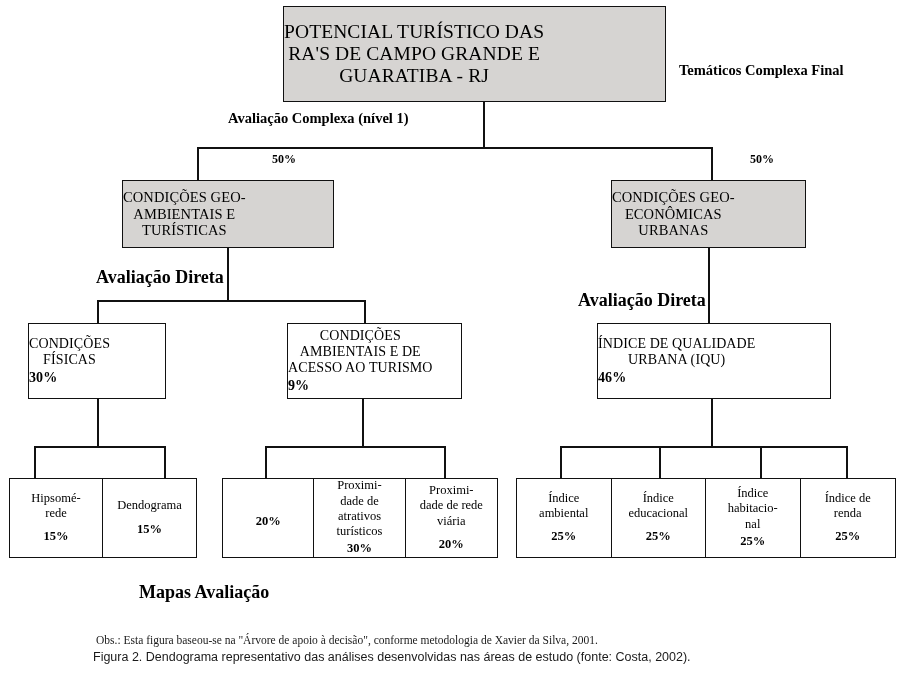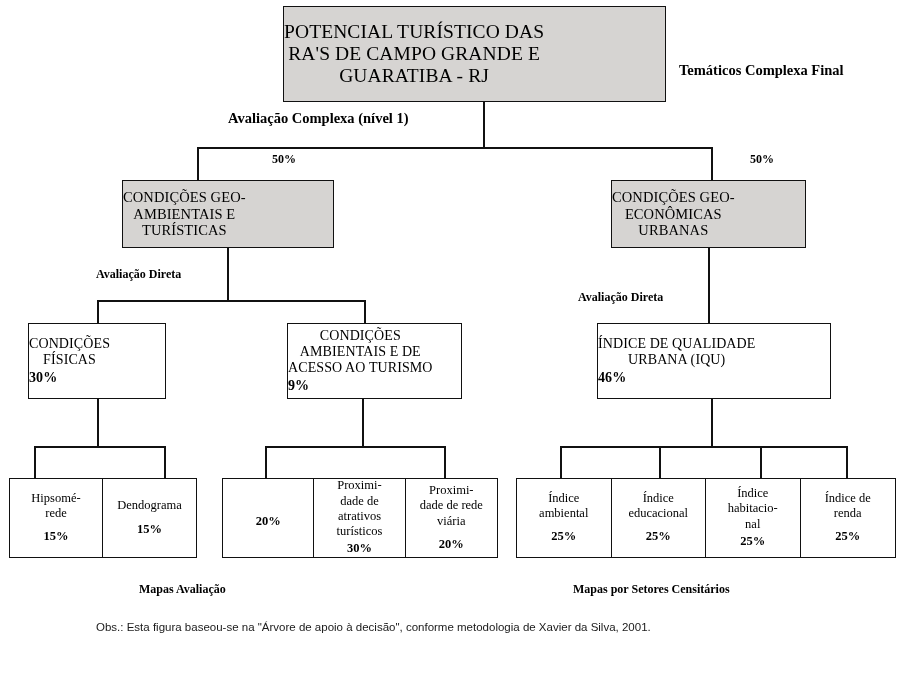--- a/index.html
+++ b/index.html
@@ -65,21 +65,21 @@
 
   
   .lbl{
     position:absolute;
     font-weight:bold;
     white-space:nowrap;
     z-index:4;
   }
   .lbl.pctlbl{font-size:12px;}
   .lbl.edge{font-size:14.5px;}
-  .lbl.section{font-size:12px;}
+  .lbl.section{font-size:18px;}
 
   .caption{
     position:absolute;
     font-family:"Liberation Sans", sans-serif;
     white-space:nowrap;
     color:#1a1a1a;
     z-index:4;
   }
   .caption.obs{font-size:11.5px;}
   .caption.fig{font-size:12.5px;}
@@ -217,17 +217,17 @@
       <span class="pct">25%</span>
     </div>
     <div class="cell" style="width:95px;">
       <span class="ttl">Índice de
 renda</span>
       <span class="pct">25%</span>
     </div>
   </div>
 
   <div class="lbl section" style="left:139px;top:582px;">Mapas Avaliação</div>
-  <div class="lbl section" style="left:573px;top:582px;">Mapas por Setores Censitários</div>
-
-  <div class="caption obs" style="left:96px;top:621px;">Obs.: Esta figura baseou-se na "Árvore de apoio à decisão", conforme metodologia de Xavier da Silva, 2001.</div>
+
+  <div class="caption obs" style="left:96px;top:634px;font-family:Liberation Serif, serif;">Obs.: Esta figura baseou-se na "Árvore de apoio à decisão", conforme metodologia de Xavier da Silva, 2001.</div>
+  <div class="caption fig" style="left:93px;top:650px;">Figura 2. Dendograma representativo das análises desenvolvidas nas áreas de estudo (fonte: Costa, 2002).</div>
 
 </div>
 
 </body></html>

